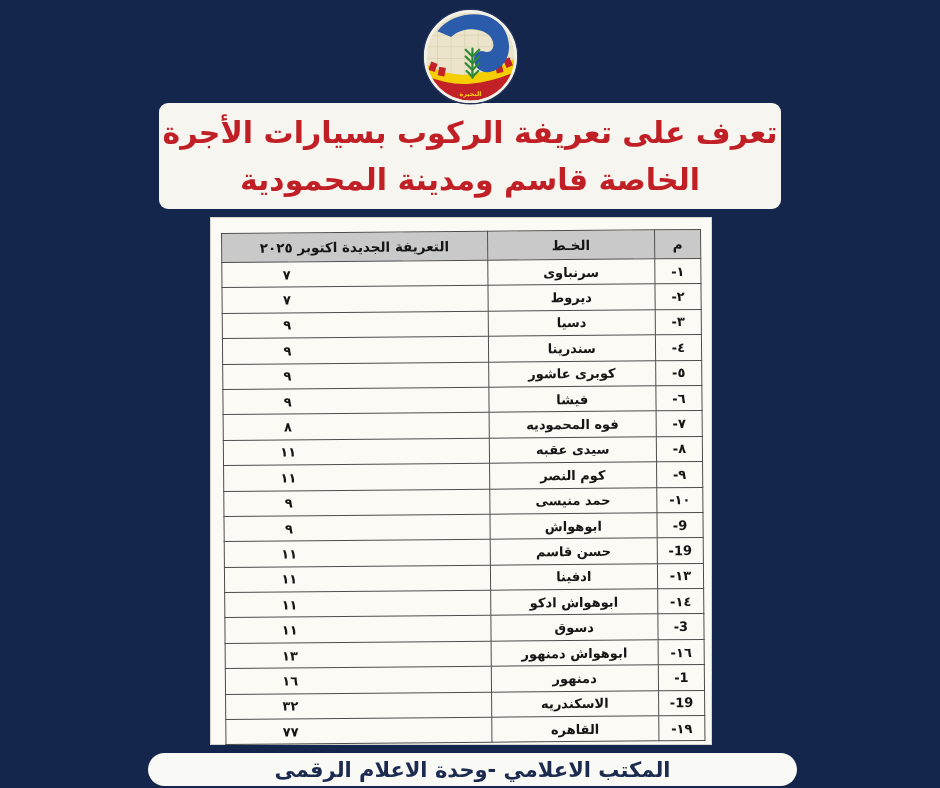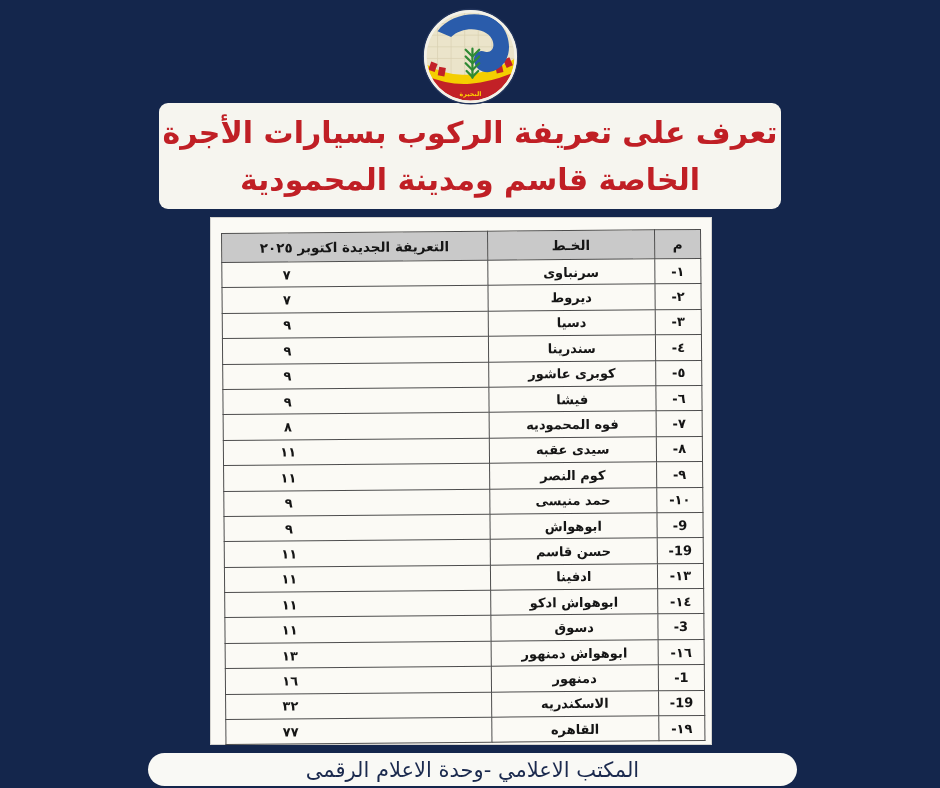--- a/index.html
+++ b/index.html
@@ -37,21 +37,21 @@
     height:28px;font-size:13.5px;font-weight:bold;padding:0 4px;
   }
   .fare-table td{
     height:24.4px;font-size:13px;font-weight:bold;padding:0 4px;
   }
   td.fare-cell{padding-right:140px;} 
   .footer-pill{
     position:absolute;left:148px;top:753px;width:649px;height:33px;
     background:#f9f9f5;border-radius:17px;
     display:flex;align-items:center;justify-content:center;
-    color:var(--navy-text,#1b2a4e);font-weight:normal;font-size:21px;
+    color:var(--navy-text,#1b2a4e);font-weight:bold;font-size:21px;
   }
 </style>
 </head>
 <body style="--navy: #14264c; --red: #c01f25; --header-gray: #c9c9c9; --navy-text: #1b2a4e; --paper: #fbfaf5; --banner-white: #f6f5ef;">
 
 <svg class="logo" viewBox="0 0 100 100">
   <defs>
       <clipPath id="lc">
         <circle cx="50" cy="50" r="45.5"></circle>
       </clipPath>

